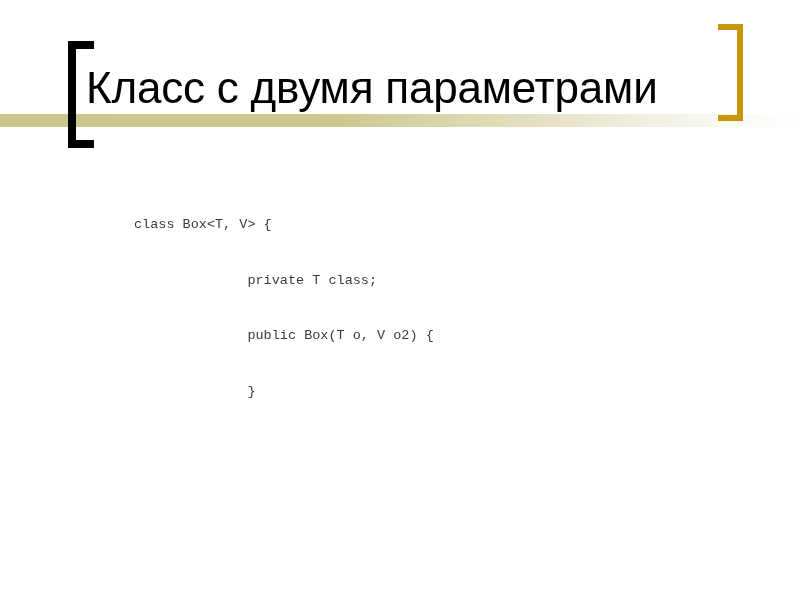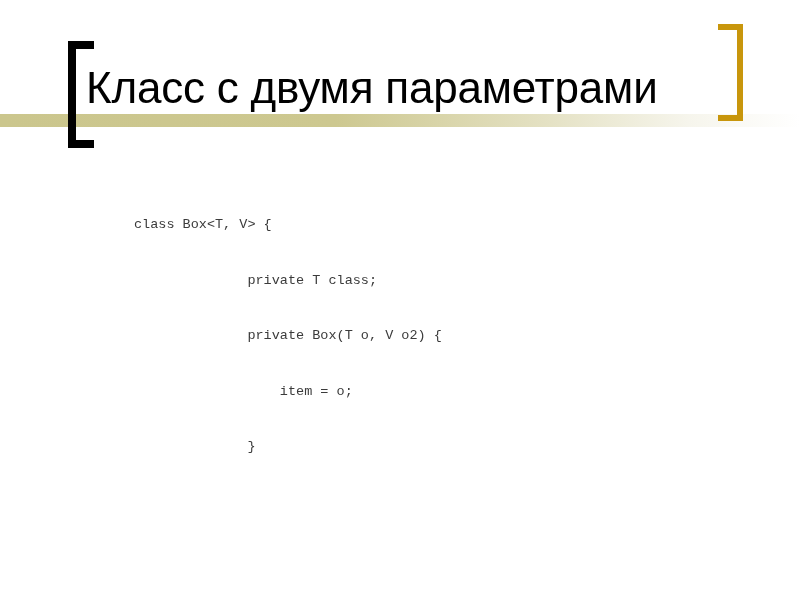--- a/index.html
+++ b/index.html
@@ -145,19 +145,18 @@
     <span class="arm-top"></span>
     <span class="stem"></span>
     <span class="arm-bottom"></span>
   </div>
 
   <h1 id="slide-title">Класс с двумя параметрами</h1>
 
   <div id="code-block">
     <span class="code-line">class Box&lt;T, V&gt; {</span>
     <span class="code-line">              private T class;</span>
-    <span class="code-line">              private Box(T o, V o2) {</span>
-    <span class="code-line">                  item = o;</span>
+    <span class="code-line">              public Box(T o, V o2) {</span>
     <span class="code-line">              }</span>
     
   </div>
 
 </div>
 
 </body></html>

